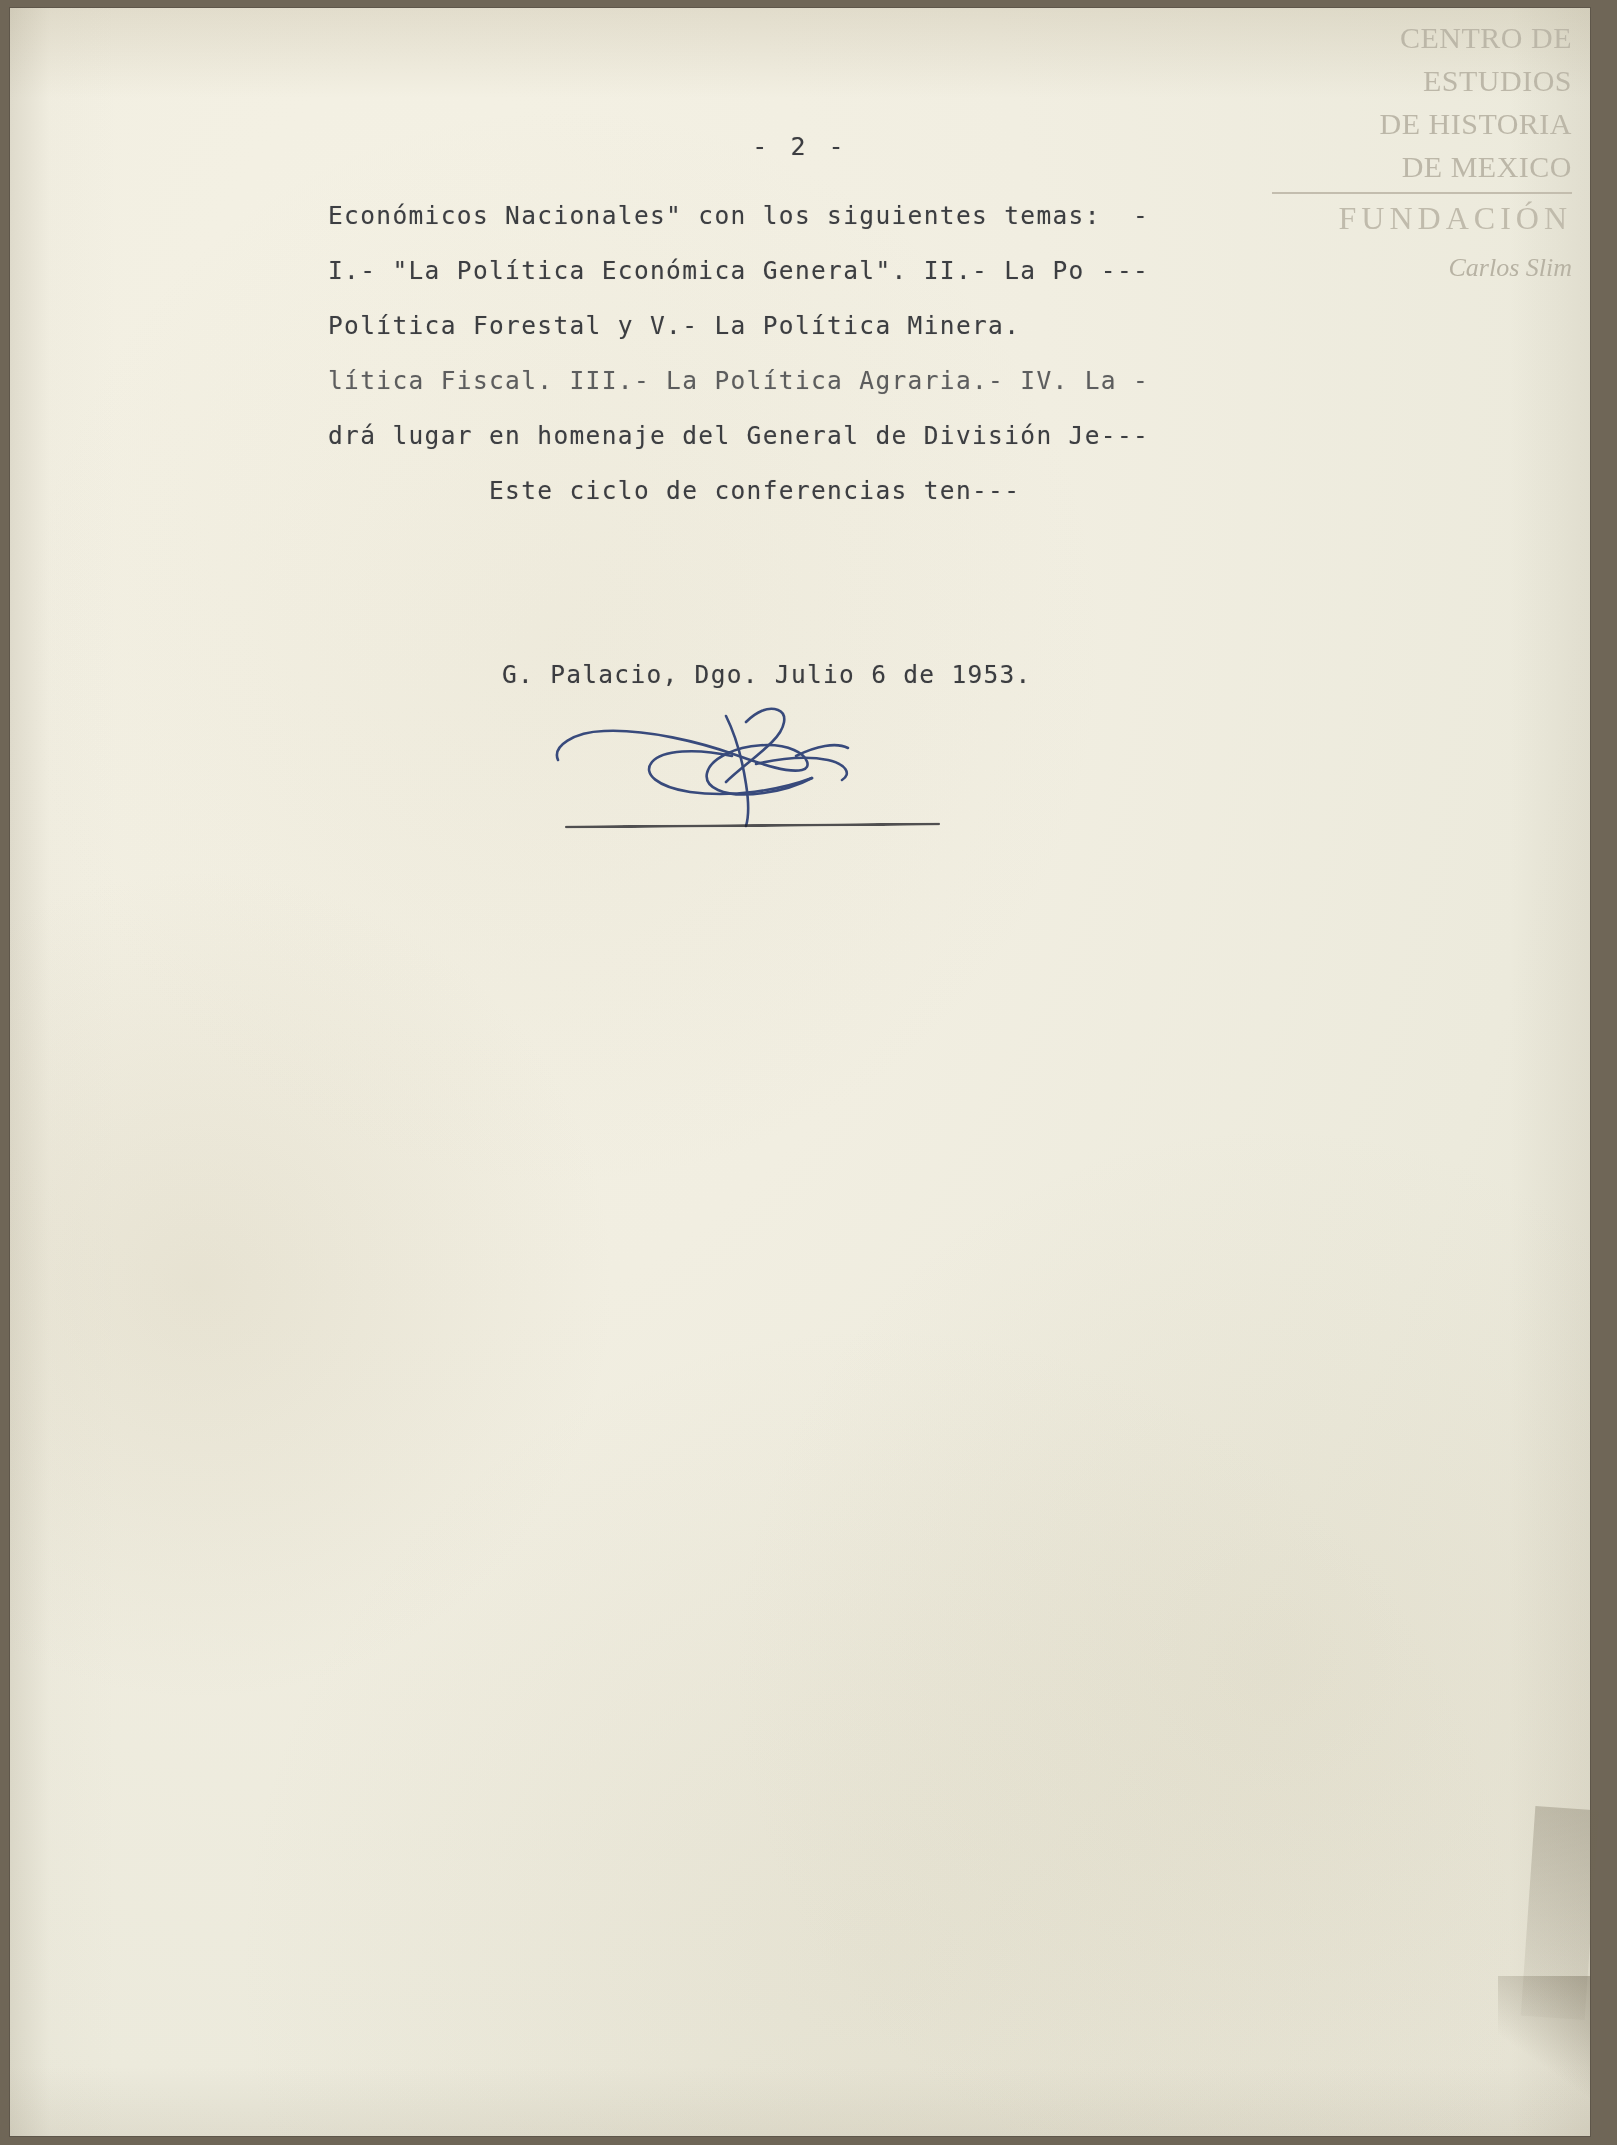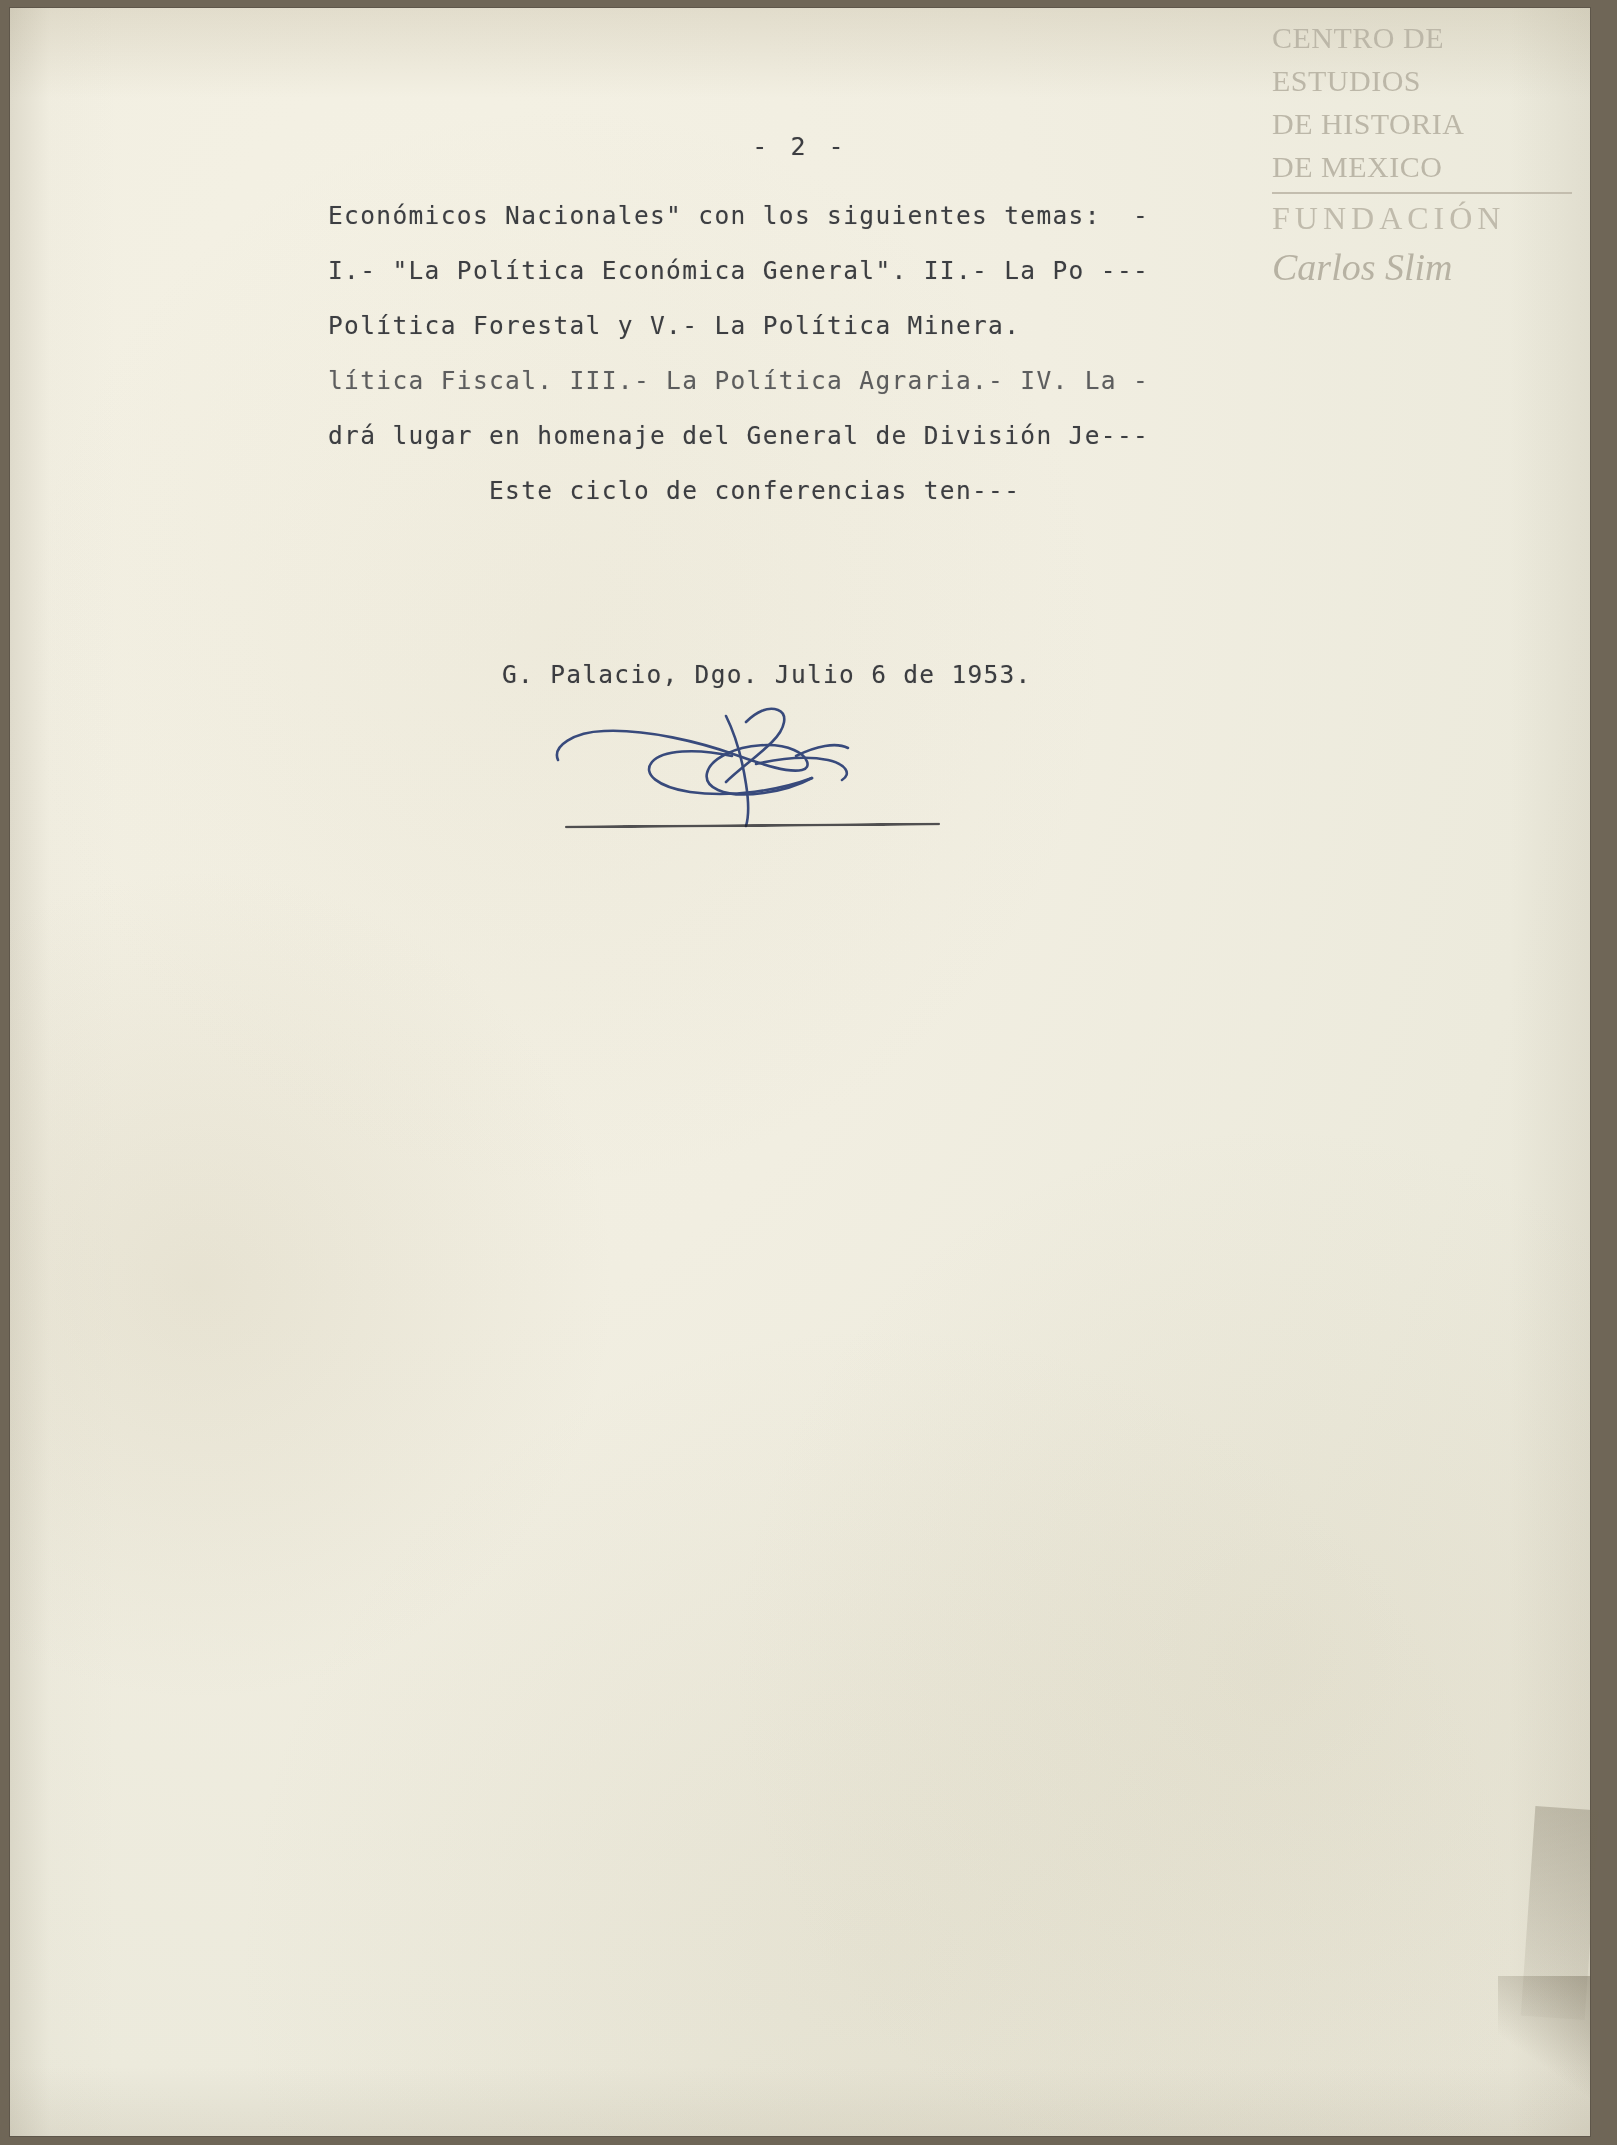--- a/index.html
+++ b/index.html
@@ -145,21 +145,21 @@
     border-radius: 2px;
   }
 
   
   #watermark {
     position: absolute;
     right: 0px;
     top: 0px;
     width: 300px;
     padding: 8px 18px 14px 10px;
-    text-align: left;
+    text-align: right;
     color: #b9b4a6;
     pointer-events: none;
     user-select: none;
   }
   #watermark .wm-line {
     font-family: "Liberation Serif", serif;
     font-size: 30px;
     line-height: 43px;
     letter-spacing: 0.5px;
     color: #bcb7a8;
@@ -171,24 +171,24 @@
     background: #c3bdae;
   }
   #watermark .wm-found {
     font-family: "Liberation Serif", serif;
     font-size: 32px;
     letter-spacing: 5px;
     color: #c0bbac;
     white-space: nowrap;
   }
   #watermark .wm-script {
-    margin-top: 8px;
+    margin-top: 16px;
     font-family: "Liberation Serif", serif;
     font-style: italic;
-    font-size: 38px;
+    font-size: 26px;
     color: #b7b2a3;
     white-space: nowrap;
   }
 </style>
 </head>
 <body>
 
 <div id="scan">
 
   <div id="page">

